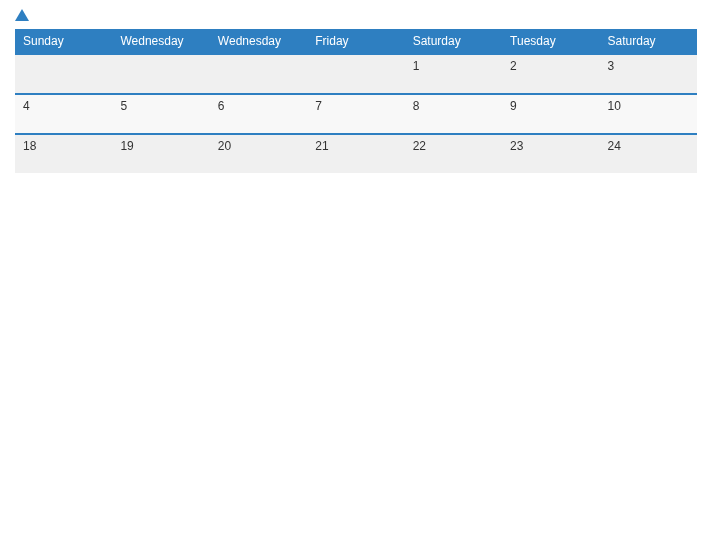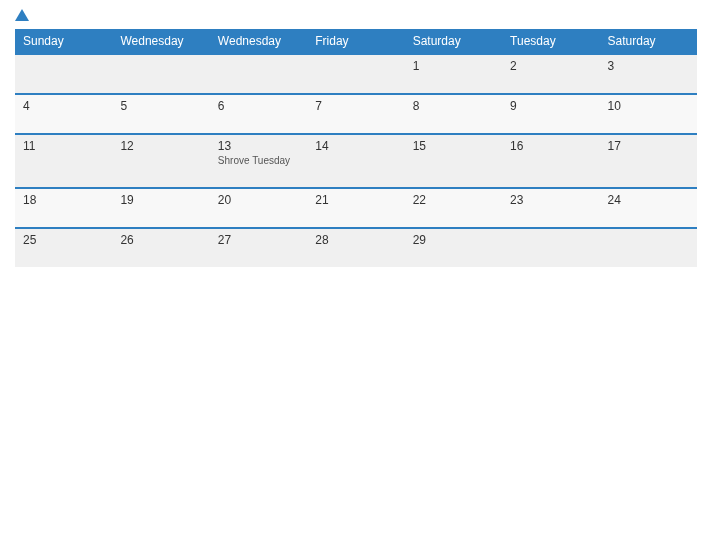--- a/index.html
+++ b/index.html
@@ -166,76 +166,36 @@
           </td>
           <td>
             <span class="day-num">9</span>
           </td>
           <td>
             <span class="day-num">10</span>
           </td>
         </tr>
         <tr>
           <td>
-            <span class="day-num">11</span>
-          </td>
-          <td>
-            <span class="day-num">12</span>
-          </td>
-          <td><span class="day-num">13</span><span class="event">Shrove Tuesday</span></td>
-          <td>
-            <span class="day-num">14</span>
-          </td>
-          <td>
-            <span class="day-num">15</span>
-          </td>
-          <td>
-            <span class="day-num">16</span>
-          </td>
-          <td>
-            <span class="day-num">17</span>
-          </td>
-        </tr>
-        <tr>
-          <td>
             <span class="day-num">18</span>
           </td>
           <td>
             <span class="day-num">19</span>
           </td>
           <td>
             <span class="day-num">20</span>
           </td>
           <td>
             <span class="day-num">21</span>
           </td>
           <td>
             <span class="day-num">22</span>
           </td>
           <td>
             <span class="day-num">23</span>
           </td>
           <td>
             <span class="day-num">24</span>
           </td>
-        </tr>
-        <tr>
-          <td>
-            <span class="day-num">25</span>
-          </td>
-          <td>
-            <span class="day-num">26</span>
-          </td>
-          <td>
-            <span class="day-num">27</span>
-          </td>
-          <td>
-            <span class="day-num">28</span>
-          </td>
-          <td>
-            <span class="day-num">29</span>
-          </td>
-          <td>&nbsp;</td>
-          <td>&nbsp;</td>
         </tr>
       </tbody>
   </table>
 </div>
 
 </body></html>

